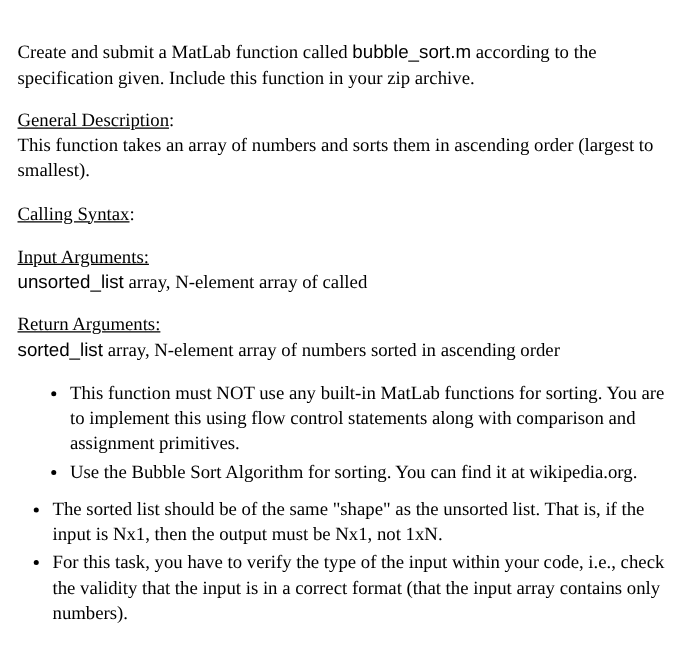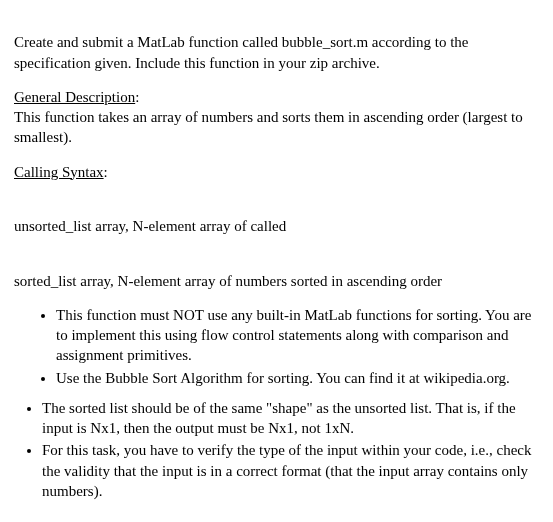--- a/index.html
+++ b/index.html
@@ -7,21 +7,21 @@
       font-size: 15px;
       color: #000;
       background: #fff;
       margin: 0;
       padding: 12px 14px;
       width: 553px;
       box-sizing: border-box;
       line-height: 1.35;
     }
     .mono {
-      font-family: Liberation Serif, serif;
+      font-family: Liberation Sans, sans-serif;
     }
     .section {
       margin-bottom: 14px;
     }
     .section-tight {
       margin-bottom: 10px;
     }
     .heading {
       text-decoration: underline;
     }
@@ -47,26 +47,26 @@
 <div class="section">
   <span class="heading">General Description</span><span>:</span><br>
   <span>This function takes an array of numbers and sorts them in ascending order (largest to smallest).</span>
 </div>
 
 <div class="section">
   <span class="heading">Calling Syntax</span><span>:</span><br>
 </div>
 
 <div class="section">
-  <br>
+  <span class="heading">Input Arguments:</span><br>
   <span class="mono">unsorted_list</span><span> array, N-element array of called</span>
 </div>
 
 <div class="section">
-  <br>
+  <span class="heading">Return Arguments:</span><br>
   <span class="mono">sorted_list</span><span> array, N-element array of numbers sorted in ascending order</span>
 </div>
 
 <div class="section-tight">
   <ul>
     <li>This function must NOT use any built-in MatLab functions for sorting. You are to implement this using flow control statements along with comparison and assignment primitives.</li>
     <li>Use the Bubble Sort Algorithm for sorting.  You can find it at wikipedia.org.</li>
   </ul>
 </div>
 

